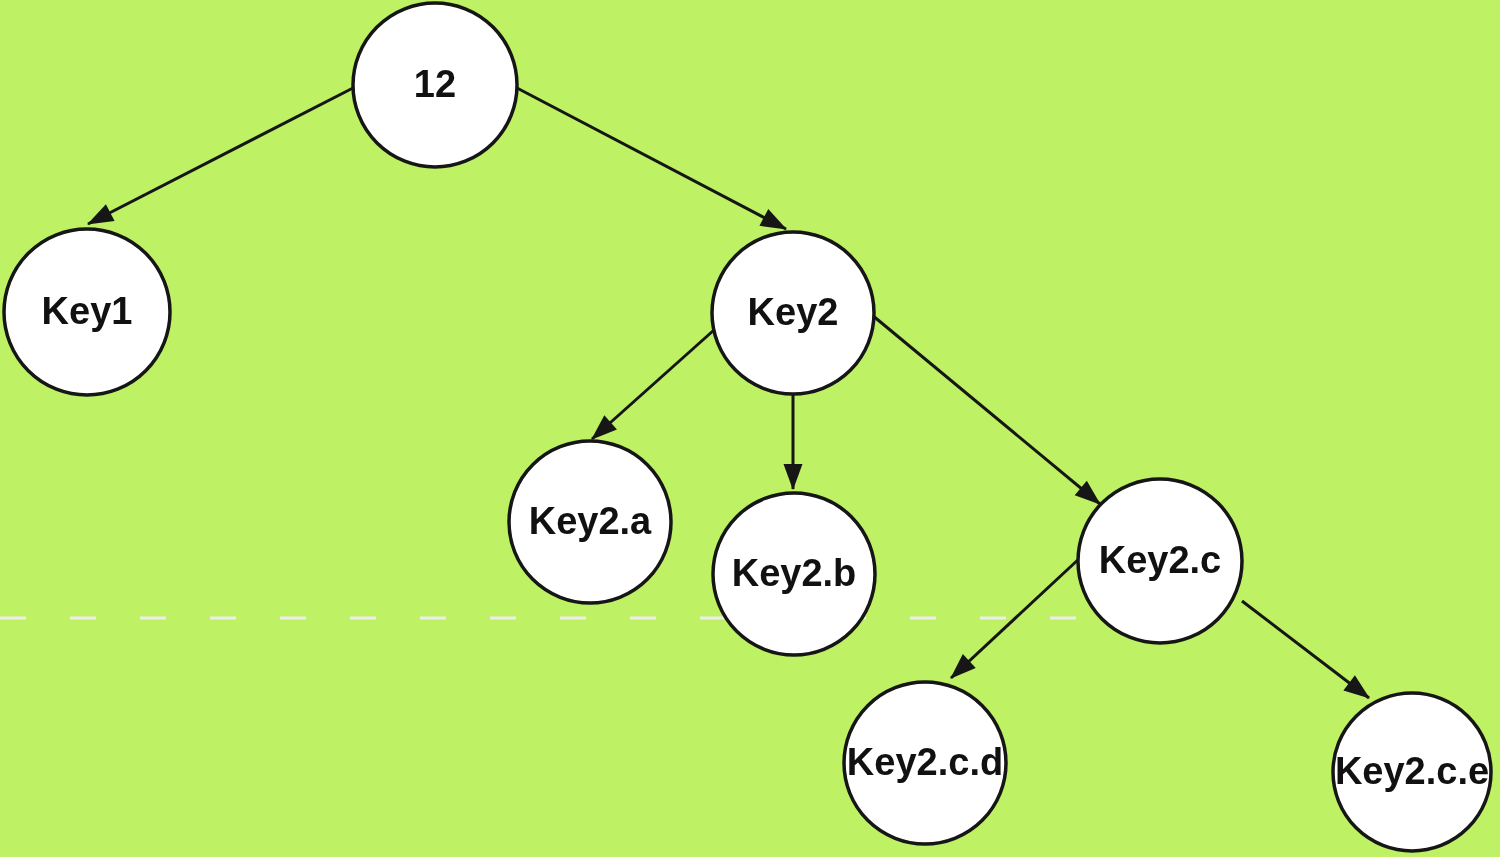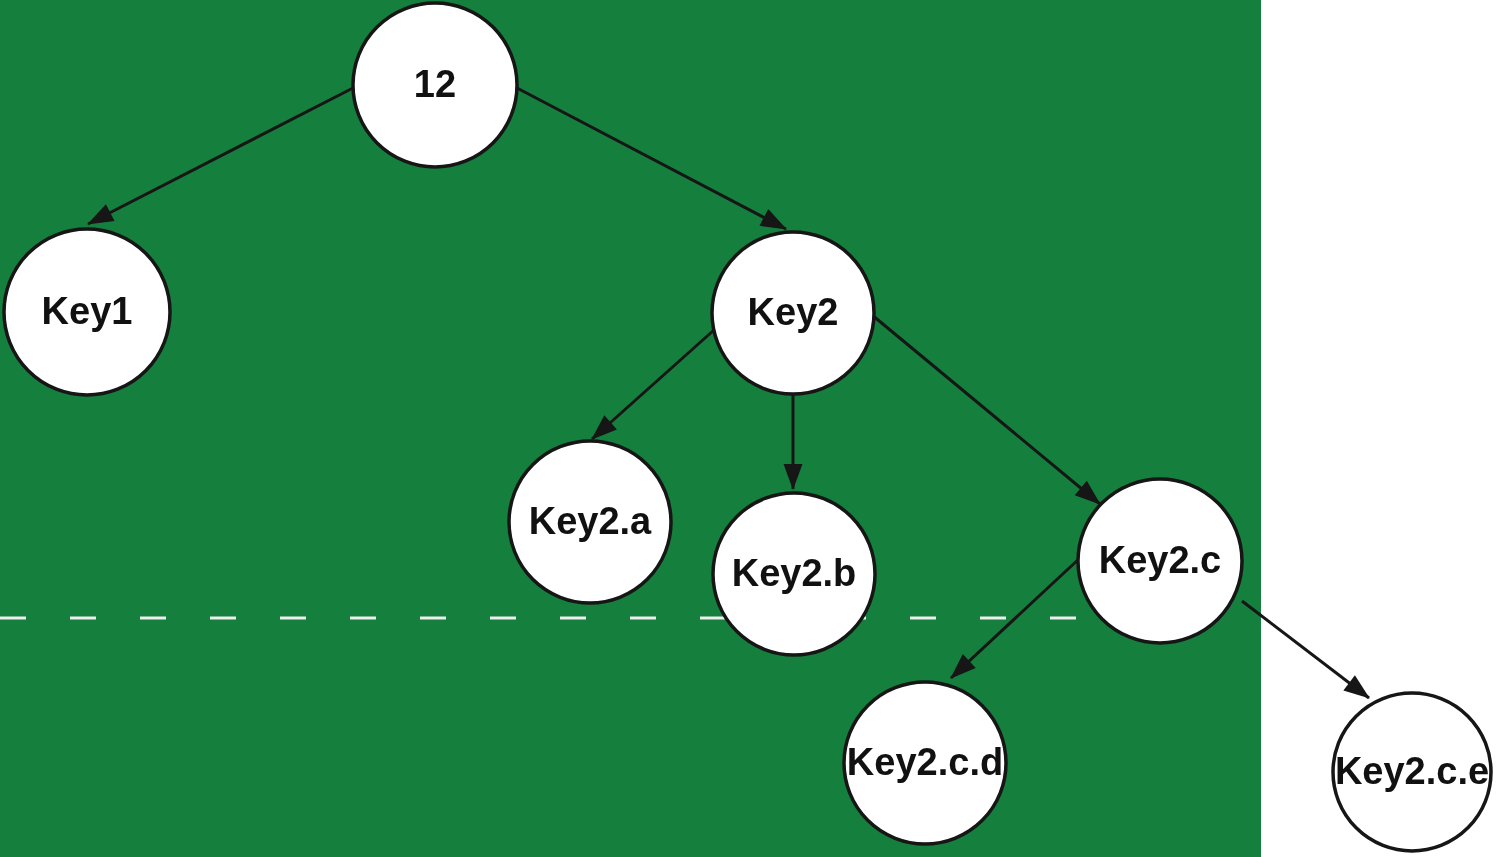--- a/index.html
+++ b/index.html
@@ -6,23 +6,23 @@
     margin: 0;
     padding: 0;
     background: #ffffff;
     width: 1500px;
     height: 857px;
     overflow: hidden;
     font-family: "Liberation Sans", sans-serif;
   }
   .canvas {
     position: relative;
-    width: 1261px;
+    width: 1500px;
     height: 857px;
-    background: #15803d;
+    background: #bef264;
   }
   svg {
     display: block;
   }
   .node-circle {
     fill: #ffffff;
     stroke-width: 3.5px;
   }
   .node-label {
     font-family: "Liberation Sans", sans-serif;

